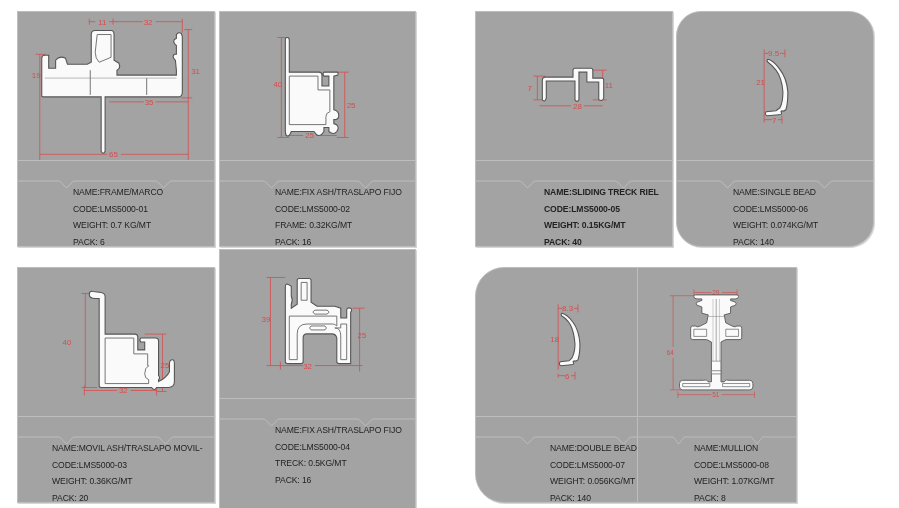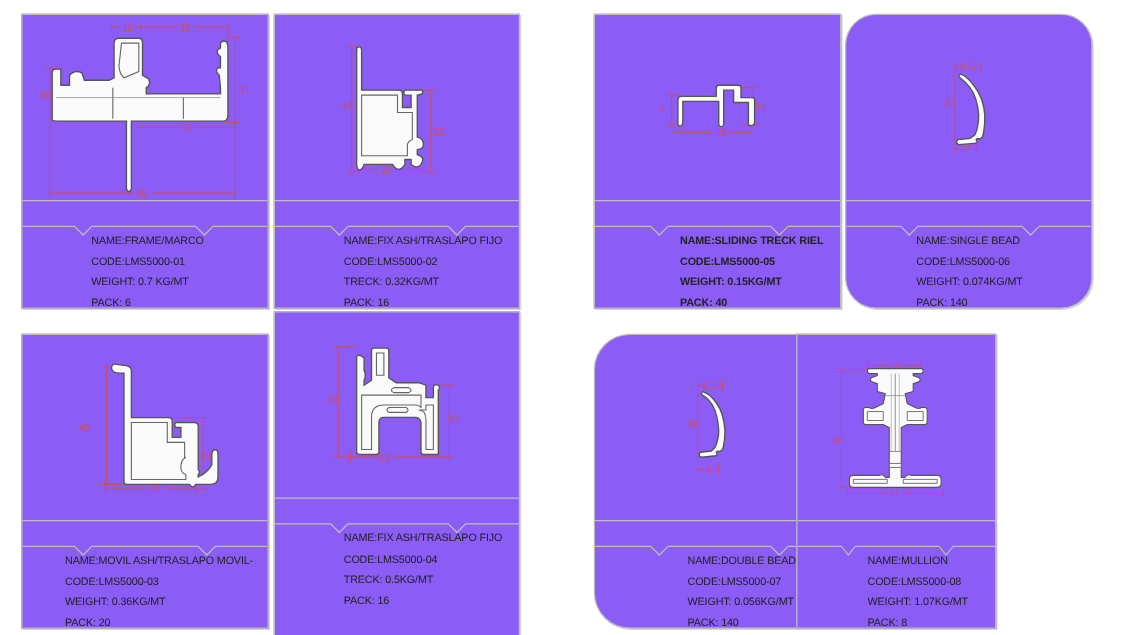--- a/index.html
+++ b/index.html
@@ -4,21 +4,21 @@
 <style>
   html, body { margin: 0; padding: 0; }
   body {
     width: 899px; height: 508px; background: #ffffff; position: relative; overflow: hidden;
     font-family: "Liberation Sans", sans-serif;
   }
   .card {
     position: absolute; box-sizing: border-box;
     border: 1px solid #bdbdbd;
     box-shadow: 1px 1px 0 #d6d6d6;
-    background: #8b5cf6;
+    background: #a3a3a3;
   }
   .card .drawing { position: absolute; left: 0; top: 0; width: 100%; height: 148px; }
   .card .drawing svg { width: 100%; height: 100%; display: block; }
   .card .band {
     position: absolute; left: 0; right: 0; top: 148px; height: 20px;
     border-top: 1px solid #bdbdbd;
   }
   .card .notchline { position: absolute; left: 0; right: 0; top: 168px; height: 12px; }
   .card .notchline svg { width: 100%; height: 12px; display: block; }
   .card .info {
@@ -107,21 +107,21 @@
   </div>
   <div class="band"></div>
   <div class="notchline">
     <svg viewBox="0 0 197 12" preserveAspectRatio="none">
       <polyline points="0,1 45,1 52,8 59,1 140,1 147,8 154,1 197,1" fill="none" stroke="#bdbdbd" stroke-width="1"></polyline>
     </svg>
   </div>
   <div class="info" style="left:55px;">
     <div>NAME:FIX ASH/TRASLAPO FIJO</div>
     <div>CODE:LMS5000-02</div>
-    <div>TRECK: 0.32KG/MT</div>
+    <div>FRAME: 0.32KG/MT</div>
     <div>PACK: 16</div>
   </div>
 </div>
 
 <div class="card" style="left:475px;top:11px;width:198px;height:236px;">
   <div class="drawing">
     <svg viewBox="0 0 198 148">
       <line class="dl" x1="62" y1="64" x2="62" y2="88"></line>
         <line class="dl" x1="58" y1="64" x2="70" y2="64"></line>
         <line class="dl" x1="58" y1="88" x2="70" y2="88"></line>

